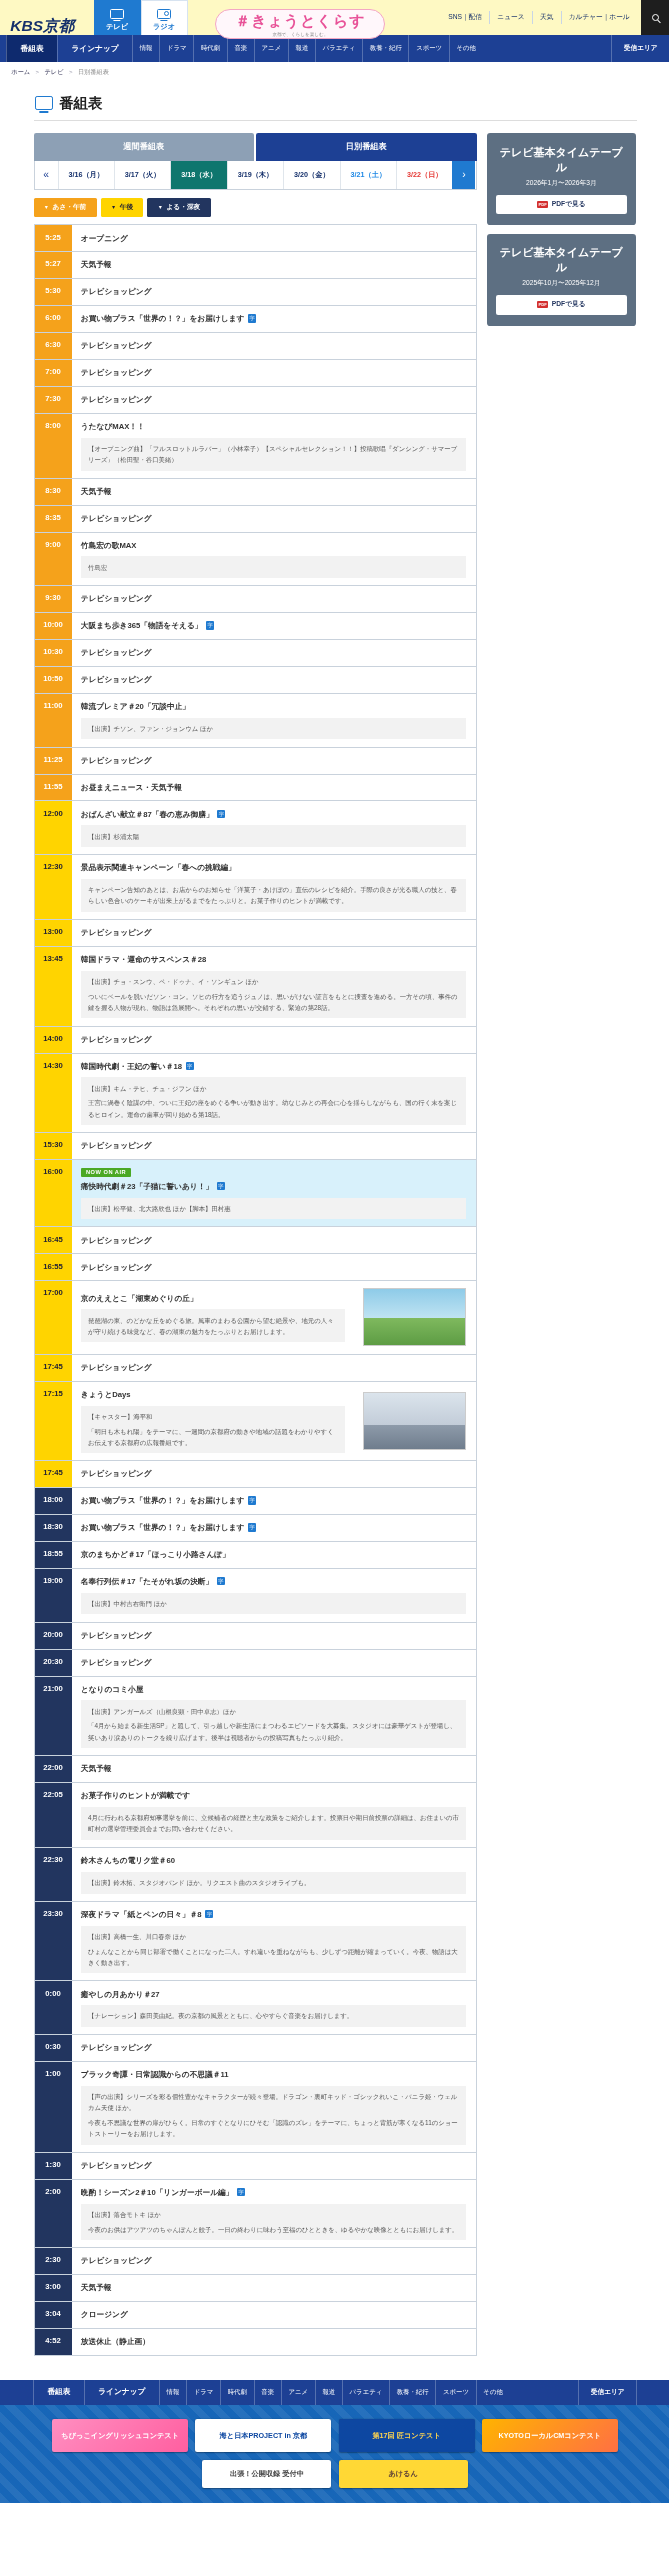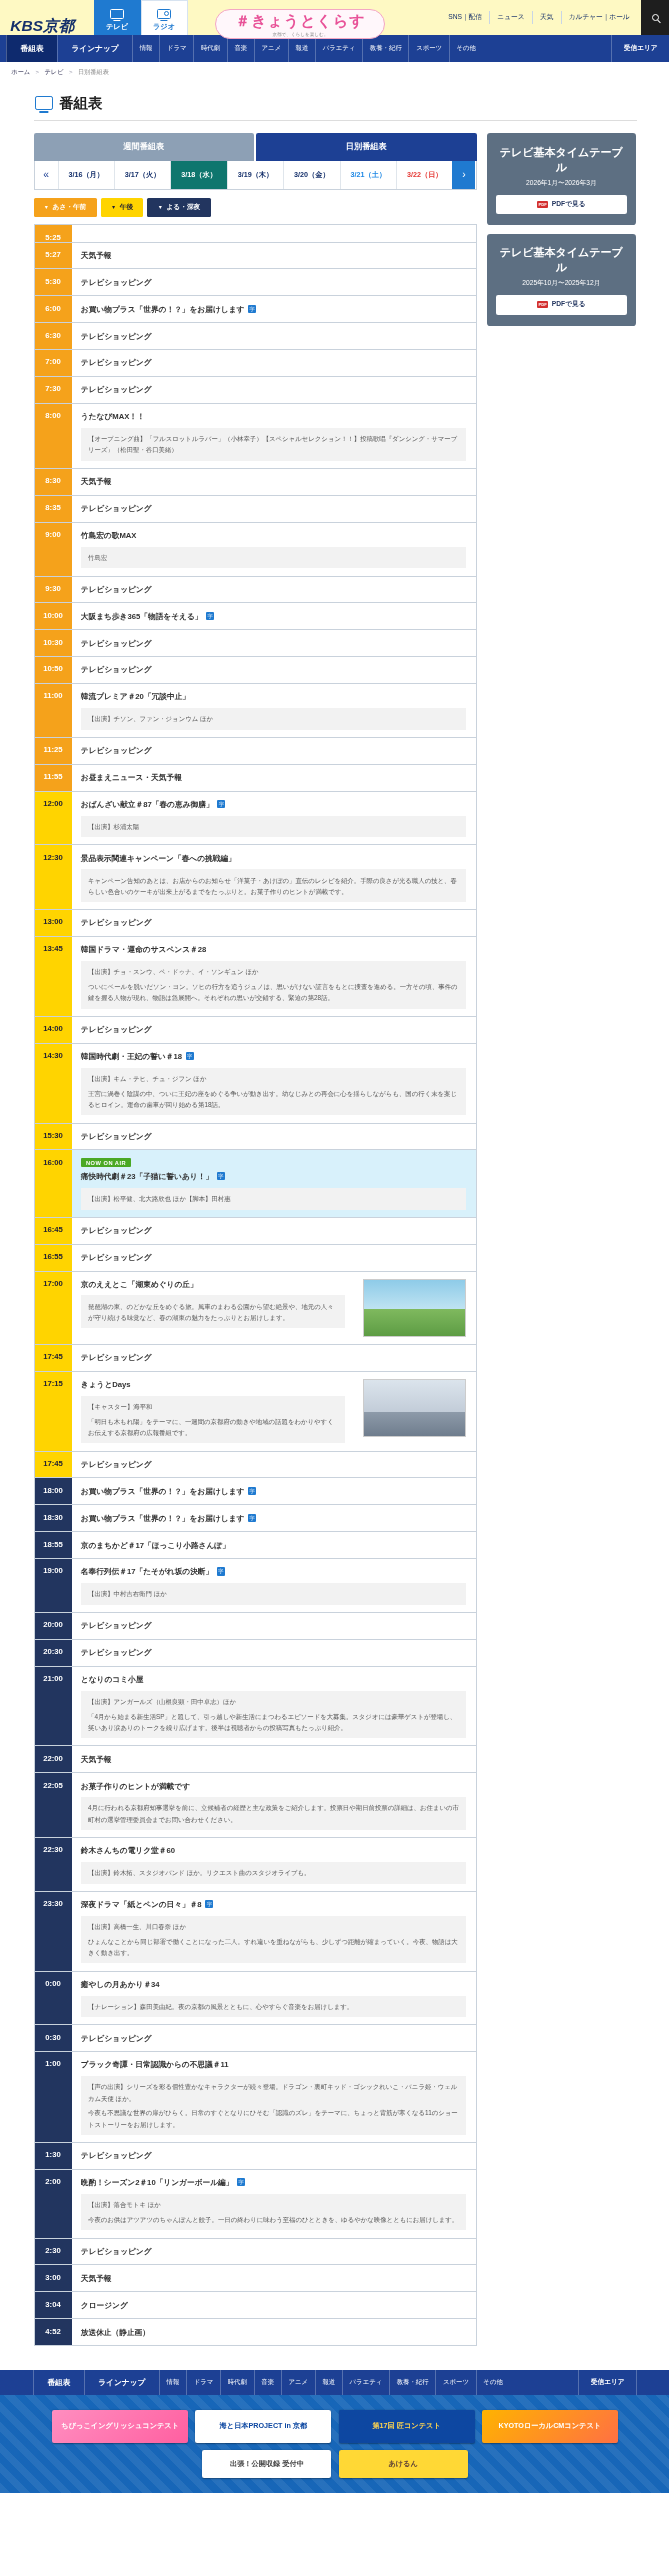--- a/index.html
+++ b/index.html
@@ -79,21 +79,21 @@
 .ptime.morning{background:#f5a21b;color:#fff}
 .ptime.afternoon{background:#ffd400;color:#223}
 .ptime.night{background:#22355f;color:#fff}
 .pbody{flex:1;padding:7.2px 9.3px;cursor:pointer}
 .pbody.now{background:#d8f1fb}
 .now-badge{display:inline-block;background:#4aa824;color:#fff;font-size:5.7px;font-weight:bold;letter-spacing:0.5px;padding:1.5px 5.2px;border-radius:1px;margin-bottom:4.1px}
 .ptitle{font-size:7.7px;font-weight:bold;color:#333;line-height:1.5}
 .ptag{display:inline-block;background:#1f7ad0;color:#fff;font-size:5.2px;width:8.2px;height:8.2px;line-height:8.2px;text-align:center;margin-left:3.6px;border-radius:1px;vertical-align:1px;font-weight:normal}
 .pdesc{background:#f2f2f2;margin-top:5.2px;padding:5.2px 7.2px;font-size:6.4px;color:#555;line-height:1.75}
 .pdesc p + p{margin-top:3.6px}
-.pbody.has-photo{display:flex;gap:18px;align-items:flex-start}
+.pbody.has-photo{display:flex;gap:18px;align-items:center}
 .pbody.has-photo .pmain{flex:1}
 .pphoto{width:103px;height:58px;flex:none;border:0.5px solid #ccc}
 .pphoto.scenery{background:linear-gradient(180deg,#8ecbe8 0%,#bfe3f2 52%,#7fb95e 52%,#5d9c44 100%)}
 .pphoto.studio{background:linear-gradient(180deg,#dbe4ec 0%,#c2ccd8 58%,#8d9aa9 58%,#6f7d8d 100%)}
 
 
 .pdf-box{background:#5d6f82;border-radius:3.1px;padding:11.3px 9.3px;color:#fff;text-align:center;margin-bottom:8.2px}
 .pdf-title{font-size:11px;font-weight:bold}
 .pdf-period{font-size:6.7px;margin-top:4.1px}
 .pdf-btn{margin-top:7.2px;width:100%;background:#fff;border:none;border-radius:2.1px;padding:5.2px;font-size:6.7px;font-weight:bold;color:#22355f;display:flex;align-items:center;justify-content:center;gap:3.6px}
@@ -195,20 +195,25 @@
               <span>午後</span>
             </button>
             <button class="tj-btn night">
               <span class="tj-arrow">▼</span>
               <span>よる・深夜</span>
             </button>
           </div>
         <div class="program-table" id="program-table">
             <div class="prow">
               <div class="ptime morning">5:25</div>
+              <div class="pbody">
+                <div class="pmain">
+                  <div class="ptitle">オープニング</div>
+                </div>
+              </div>
             </div>
             <div class="prow">
               <div class="ptime morning">5:27</div>
               <div class="pbody">
                 <div class="pmain">
                   <div class="ptitle">天気予報</div>
                 </div>
               </div>
             </div>
             <div class="prow">
@@ -585,21 +590,21 @@
                     <p>【出演】高橋一生、川口春奈 ほか</p>
                     <p>ひょんなことから同じ部署で働くことになった二人。すれ違いを重ねながらも、少しずつ距離が縮まっていく。今夜、物語は大きく動き出す。</p>
                   </div>
                 </div>
               </div>
             </div>
             <div class="prow">
               <div class="ptime night">0:00</div>
               <div class="pbody">
                 <div class="pmain">
-                  <div class="ptitle">癒やしの月あかり＃34</div>
+                  <div class="ptitle">癒やしの月あかり＃27</div>
                   <div class="pdesc">
                     <p>【ナレーション】森田美由紀。夜の京都の風景とともに、心やすらぐ音楽をお届けします。</p>
                   </div>
                 </div>
               </div>
             </div>
             <div class="prow">
               <div class="ptime night">0:30</div>
               <div class="pbody">
                 <div class="pmain">

